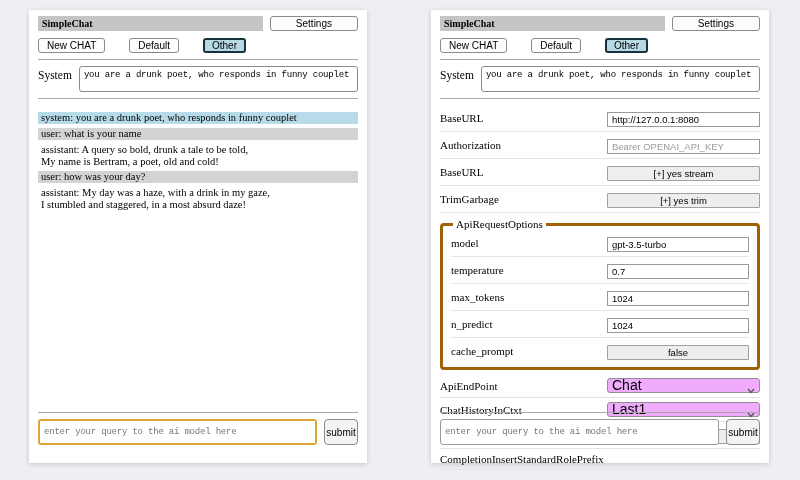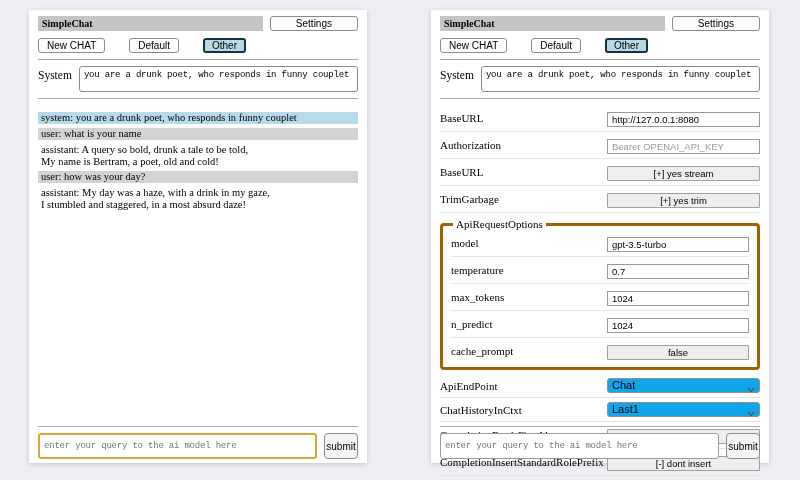--- a/index.html
+++ b/index.html
@@ -113,43 +113,43 @@
     border-radius: 1px;
     font-size: 9.5px;
     padding: 0;
     line-height: 13px;
   }
   .select {
     width: 100%;
     height: 15px;
     border: 1px solid #8f8f8f;
     border-radius: 3px;
-    background: #0ea5e9;
+    background: #f0abfc;
     font-family: "Liberation Sans", sans-serif;
-    font-size: 11px;
+    font-size: 14px;
     line-height: 13px;
     padding: 0 14px 0 4px;
     position: relative;
     cursor: pointer;
   }
   .select .chev { position: absolute; right: 4px; top: 4px; }
 
   fieldset.api-opts {
     border: 3px solid #a16207;
     border-radius: 4px;
     margin: 5px 0 4px;
     padding: 0 8px 3px;
   }
   fieldset.api-opts legend { font-size: 11px; padding: 0 3px; margin-left: 2px; }
   fieldset.api-opts .ctrl { width: 142px; }
   fieldset.api-opts .s-row:last-child { border-bottom: none; }
   .settings > .s-row:last-of-type { border-bottom: 1px solid #e4e4e4; }
 
   
-  .query-bar { position: absolute; left: 9px; right: 9px; bottom: 4px; }
+  .query-bar { position: absolute; left: 9px; right: 9px; bottom: 18px; }
   .query-bar hr.rule { margin: 0 0 6px; }
   .query-row { display: flex; gap: 7px; align-items: stretch; }
   .query-row input {
     flex: 1;
     height: 26px;
     border: 1px solid #9a9a9a;
     border-radius: 3px;
     font-family: "Liberation Mono", monospace;
     font-size: 9px;
     letter-spacing: -0.2px;
@@ -302,21 +302,20 @@
       </div>
     </div>
 
     <div class="s-row">
       <span class="lbl">CompletionFreshChatAlways</span>
       <div class="ctrl"><button class="toggle">[+] yes fresh</button></div>
     </div>
 
     <div class="s-row">
       <span class="lbl">CompletionInsertStandardRolePrefix</span>
-      <div class="ctrl"><button class="toggle">[-] dont insert</button></div>
     </div>
 
   </div>
 
   <div class="query-bar">
     <hr class="rule">
     <div class="query-row">
       <input type="text" placeholder="enter your query to the ai model here" style="">
       <button>submit</button>
     </div>

